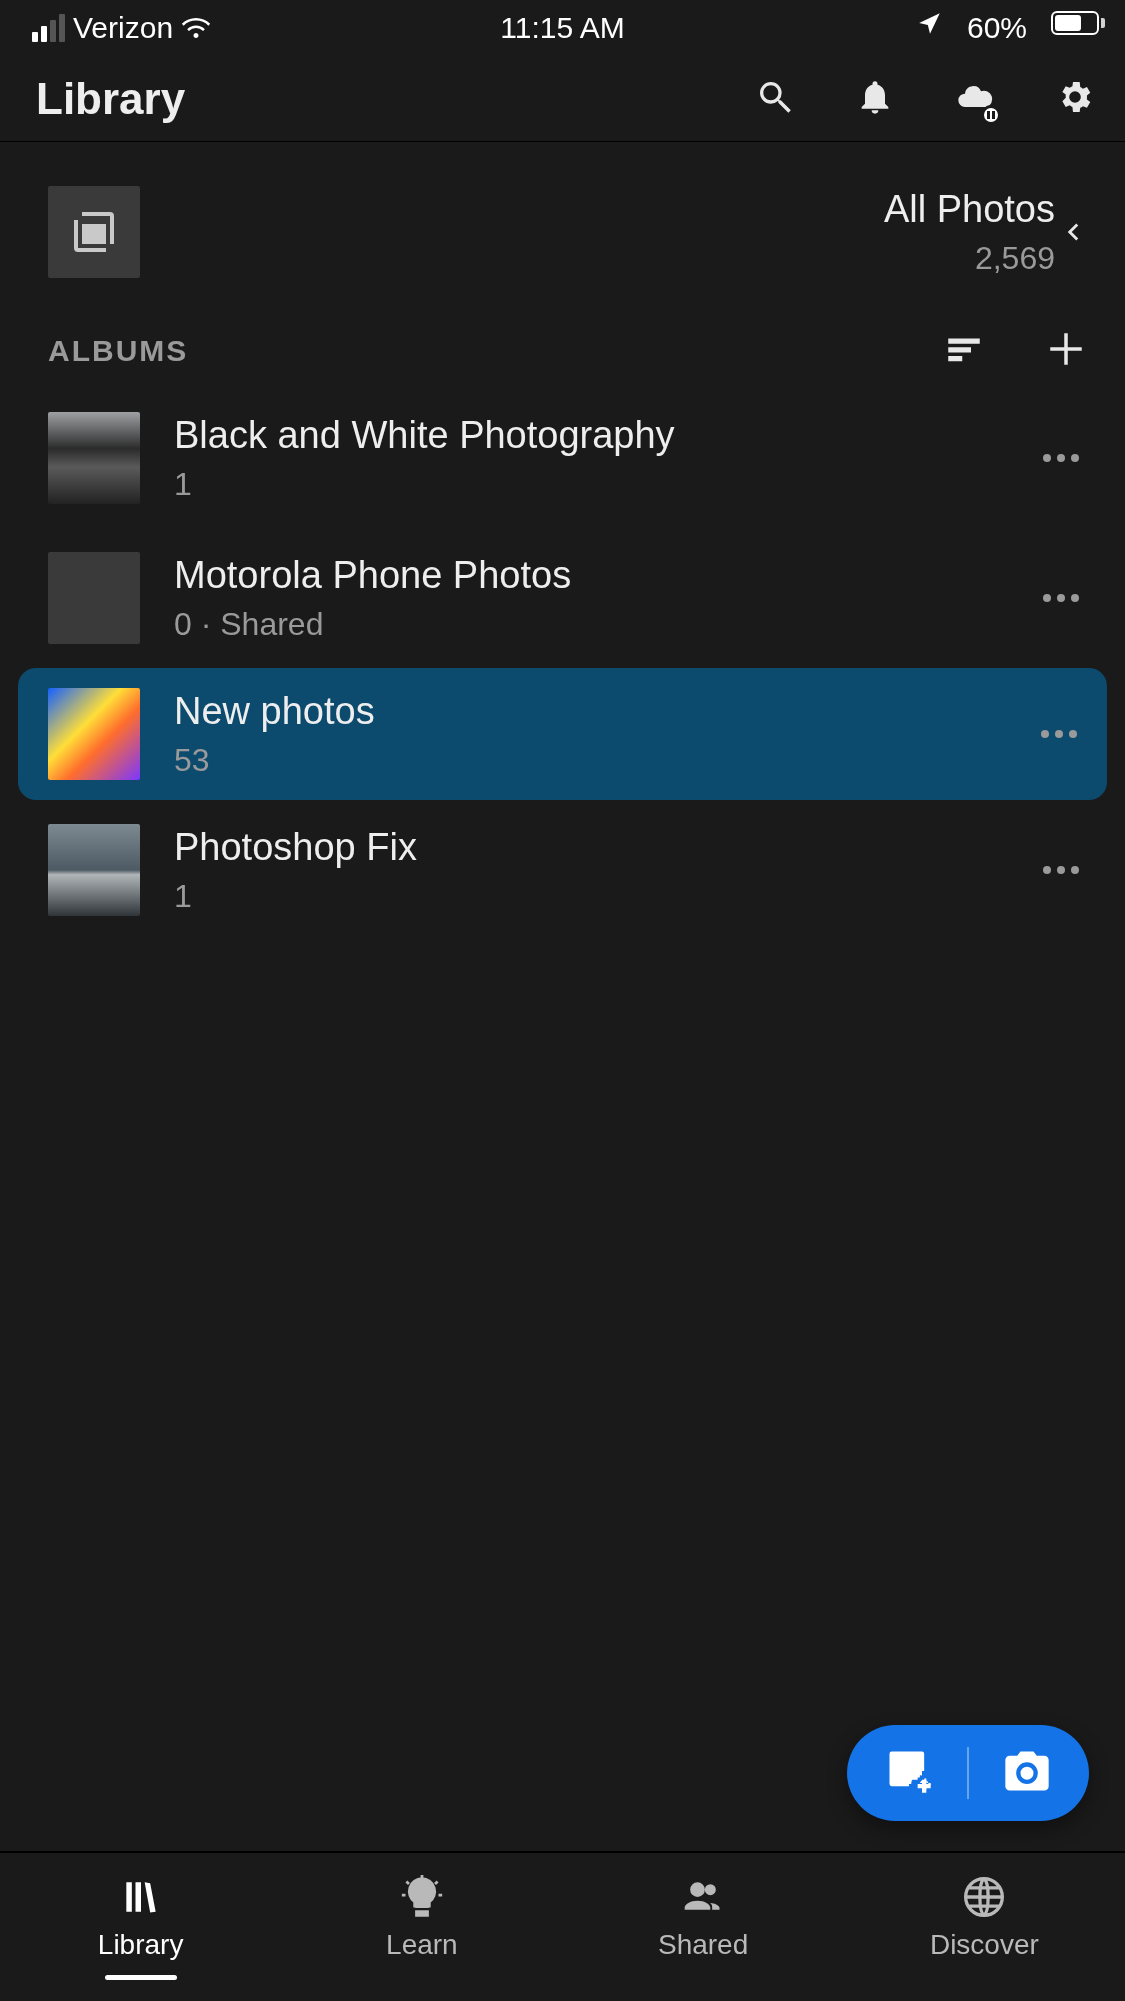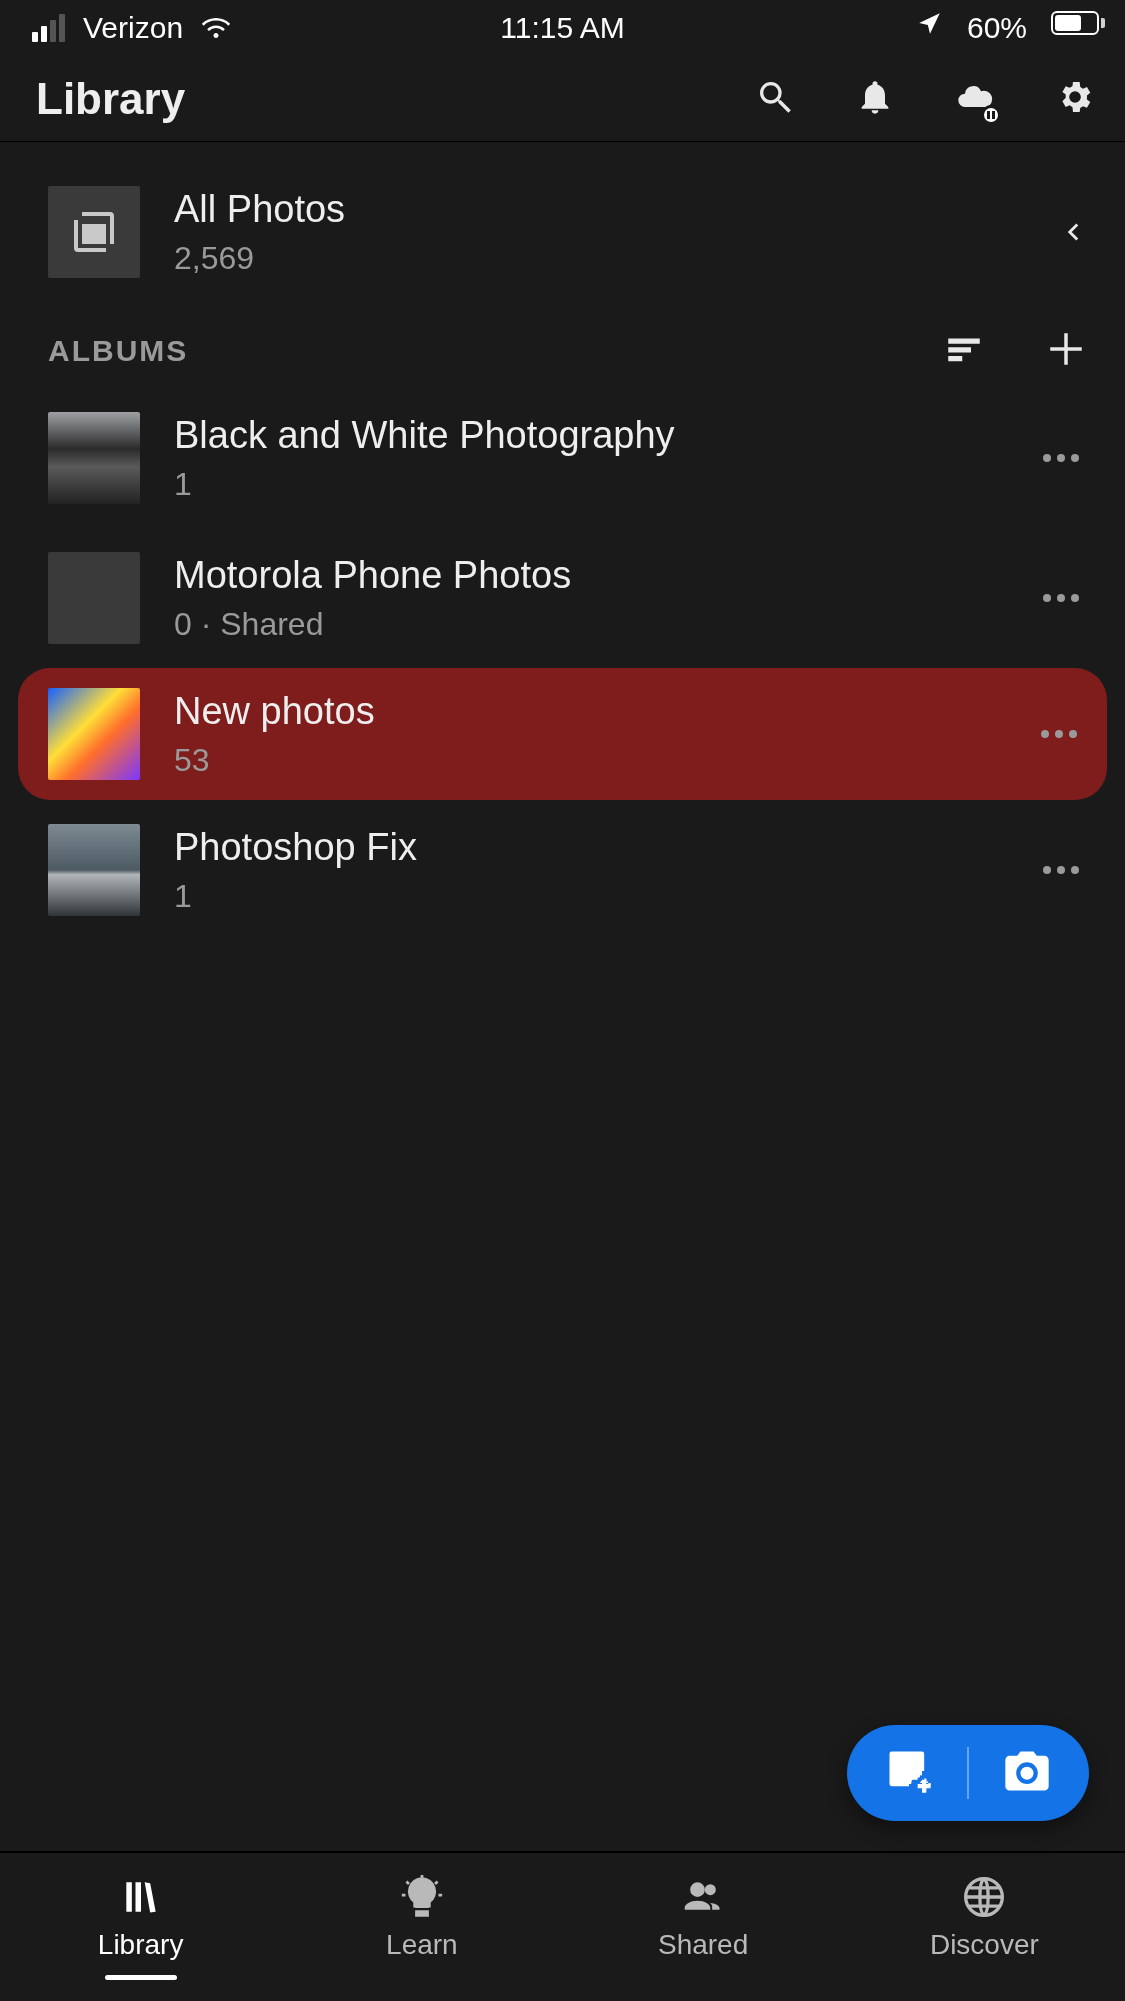--- a/index.html
+++ b/index.html
@@ -1,21 +1,21 @@
 <!DOCTYPE html>
 <html><head>
 <meta charset="utf-8">
 <style>
   * { margin: 0; padding: 0; box-sizing: border-box; -webkit-font-smoothing: antialiased; }
   html, body { width: 1125px; height: 2001px; background: #1a1a1a; font-family: -apple-system, "Helvetica Neue", Arial, sans-serif; color: #fff; overflow: hidden; }
   .screen { width: 100%; height: 100%; display: flex; flex-direction: column; }
 
   
   .status-bar { height: 56px; display: flex; align-items: center; justify-content: space-between; padding: 0 20px 0 32px; font-size: 30px; font-weight: 400; color: #fff; }
-  .status-left { display: flex; align-items: center; gap: 18px; }
+  .status-left { display: flex; align-items: center; gap: 8px; }
   .status-center { font-weight: 400; position: absolute; left: 50%; transform: translateX(-50%); }
   .status-right { display: flex; align-items: flex-start; gap: 24px; }
 
   .signal-bars { display: flex; align-items: flex-end; gap: 3px; }
   .signal-bars span { display: block; width: 6px; background: #fff; border-radius: 1px; }
   .signal-bars span.dim { background: #555; }
   .signal-bars span:nth-child(1){height:10px;} .signal-bars span:nth-child(2){height:16px;}
   .signal-bars span:nth-child(3){height:22px;} .signal-bars span:nth-child(4){height:28px;}
 
   .battery { display: inline-flex; align-items: center; }
@@ -42,21 +42,21 @@
   .row-title { font-size: 38px; font-weight: 400; color: #eee; line-height: 1.2; }
   .row-subtitle { font-size: 32px; color: #9a9a9a; margin-top: 8px; }
   .row-trailing { display:flex; align-items:center; }
 
   .section-header { display: flex; align-items: center; justify-content: space-between; padding: 14px 38px 14px 48px; text-align: right; }
   .section-title { font-size: 30px; font-weight: 600; letter-spacing: 2px; color: #9a9a9a; }
   .section-actions { display: flex; align-items: center; gap: 60px; }
   .section-actions svg { width: 42px; height: 42px; fill: #e8e8e8; }
 
   .album { margin: 0 0; }
-  .album.selected { background: #7f1d1d; border-radius: 32px; margin: 0 18px; padding: 20px 20px 20px 30px; }
+  .album.selected { background: #0c4a6e; border-radius: 18px; margin: 0 18px; padding: 20px 20px 20px 30px; }
   .album.selected .thumb { width: 92px; height: 92px; }
 
   .thumb-bw { background: linear-gradient(180deg,#9ea0a3 0%, #2b2b2b 40%, #5a5a5a 60%, #222 100%); }
   .thumb-empty { background: #3a3a3a; }
   .thumb-color { background: linear-gradient(135deg,#1560ff 0%, #ffde38 40%, #ff6e2d 60%, #7b37ff 100%); }
   .thumb-storm { background: linear-gradient(180deg,#7e8a92 0%, #4e5a63 50%, #b0b5b8 55%, #2e3438 100%); }
 
   .more-dots { display:flex; gap:6px; padding: 8px 10px; }
   .more-dots span { width:8px; height:8px; background:#9a9a9a; border-radius:50%; }
 
@@ -130,21 +130,21 @@
       <span>
         <svg viewBox="0 0 24 24">
             <path d="M19.14 12.94a7.07 7.07 0 0 0 0-1.88l2.03-1.58-2-3.46-2.39.96a7.03 7.03 0 0 0-1.63-.94L14.8 3h-4l-.35 2.54c-.58.23-1.12.55-1.63.94l-2.39-.96-2 3.46 2.03 1.58a7.07 7.07 0 0 0 0 1.88L4.43 14.5l2 3.46 2.39-.96c.5.39 1.05.71 1.63.94L10.8 21h4l.35-2.54c.58-.23 1.12-.55 1.63-.94l2.39.96 2-3.46-2.03-1.58zM12 15.5A3.5 3.5 0 1 1 15.5 12 3.5 3.5 0 0 1 12 15.5z"></path>
           </svg>
       </span>
     </div>
   </div>
 
   <div class="content">
 
-    <div class="row" style="padding-top:44px;padding-bottom:36px;">
+    <div class="row" style="padding-top:44px;padding-bottom:36px;text-align:right;">
       <div class="thumb">
         <svg viewBox="0 0 24 24">
             <path fill="#c9c9c9" d="M22 18V4a2 2 0 0 0-2-2H6v2h14v14h2zM4 6H2v14a2 2 0 0 0 2 2h14v-2H4V6zm2 2h12v10H6V8zm2 7l2-2 1.5 1.5L14 11l3 4H8z"></path>
           </svg>
       </div>
       <div class="row-text">
         <div class="row-title">All Photos</div>
         <div class="row-subtitle">2,569</div>
       </div>
       <div class="row-trailing">

